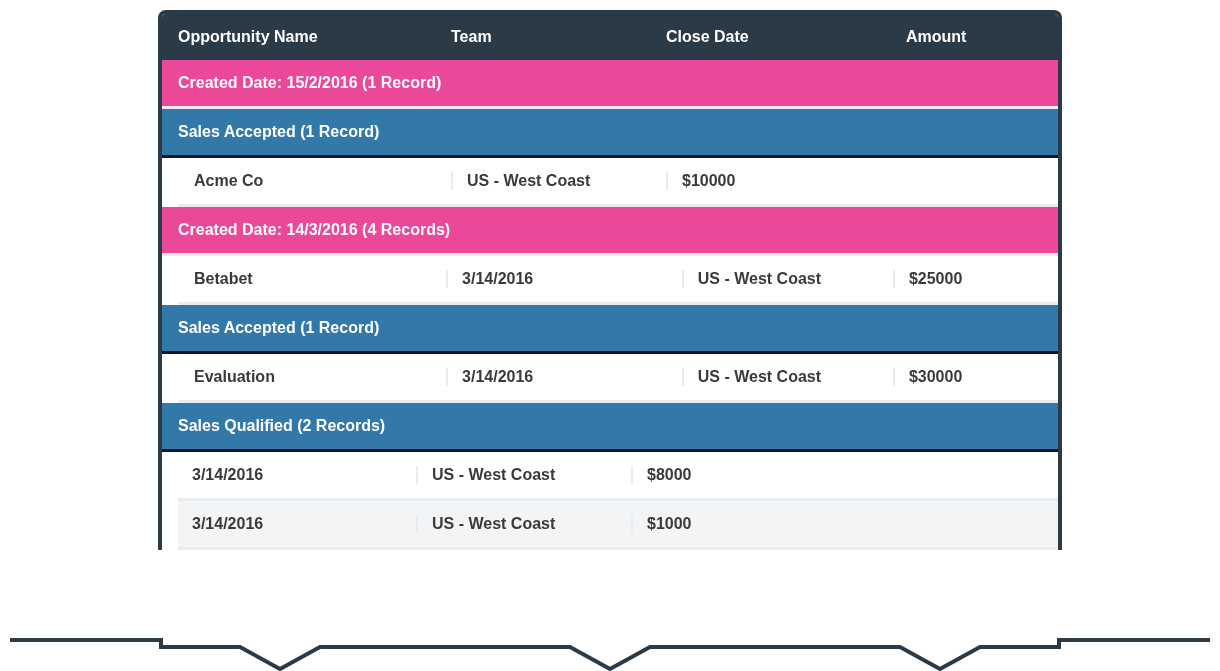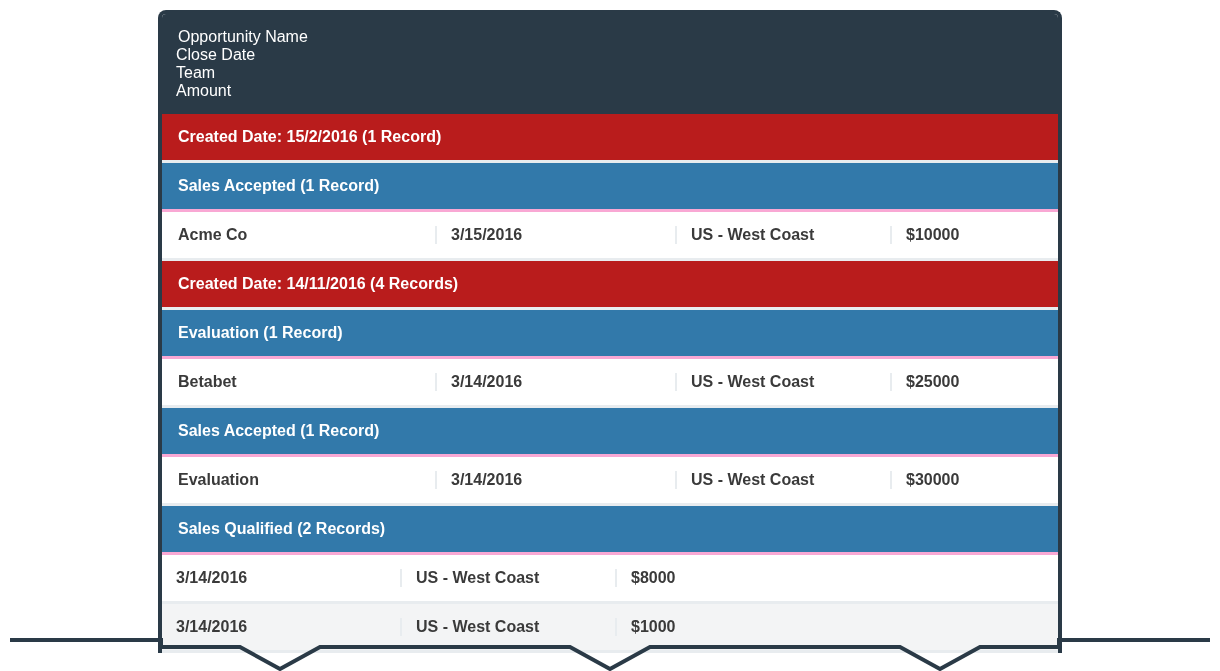--- a/index.html
+++ b/index.html
@@ -21,65 +21,65 @@
       width: 904px;
       border: 4px solid #2a3a47;
       border-bottom: none;
       border-radius: 8px 8px 0 0;
       overflow: hidden;
     }
     .header-row {
       display: flex;
       background: #2a3a47;
       color: #ffffff;
-      font-weight: 400;
+      font-weight: 700;
       font-size: 16px;
       padding: 14px 0;
-      flex-direction: column;
     }
     .col-1 {
       width: 275px;
       padding-left: 16px;
     }
     .col-2 {
       width: 240px;
       padding-left: 14px;
     }
     .col-3 {
       width: 215px;
       padding-left: 14px;
     }
     .col-4 {
       width: 166px;
       padding-left: 14px;
     }
     .group-primary {
-      background: #b91c1c;
+      background: #ec4899;
       color: #ffffff;
       font-weight: 700;
       font-size: 16px;
       padding: 14px 16px;
       border-bottom: 3px solid #e8ecef;
     }
     .group-secondary {
       background: #3279aa;
       color: #ffffff;
       font-weight: 700;
       font-size: 16px;
       padding: 14px 16px;
-      border-bottom: 3px solid #f9a8d4;
+      border-bottom: 3px solid #0f172a;
     }
     .data-row {
       display: flex;
       background: #ffffff;
       color: #3a3a3a;
       font-weight: 700;
       font-size: 16px;
       padding: 14px 0;
       border-bottom: 3px solid #e8ecef;
+      margin-left: 16px;
     }
     .data-row.alt {
       background: #f3f4f5;
     }
     .data-row .cell {
       border-right: 2px solid #e8ecef;
     }
     .data-row .cell:last-child {
       border-right: none;
     }
@@ -97,35 +97,33 @@
     .tear-line svg {
       display: block;
     }
   </style>
 </head>
 <body>
 
 <div class="table-container">
   <div class="header-row">
     <div class="cell col-1">Opportunity Name</div>
+    <div class="cell col-3">Team</div>
     <div class="cell col-2">Close Date</div>
-    <div class="cell col-3">Team</div>
     <div class="cell col-4">Amount</div>
   </div>
   <div id="table-body">
       <div class="group-primary">Created Date: 15/2/2016 (1 Record)</div>
       <div class="group-secondary">Sales Accepted (1 Record)</div>
       <div class="data-row">
         <div class="cell col-1">Acme Co</div>
-        <div class="cell col-2">3/15/2016</div>
         <div class="cell col-3">US - West Coast</div>
         <div class="cell col-4">$10000</div>
       </div>
-      <div class="group-primary">Created Date: 14/11/2016 (4 Records)</div>
-      <div class="group-secondary">Evaluation (1 Record)</div>
+      <div class="group-primary">Created Date: 14/3/2016 (4 Records)</div>
       <div class="data-row">
         <div class="cell col-1">Betabet</div>
         <div class="cell col-2">3/14/2016</div>
         <div class="cell col-3">US - West Coast</div>
         <div class="cell col-4">$25000</div>
       </div>
       <div class="group-secondary">Sales Accepted (1 Record)</div>
       <div class="data-row">
         <div class="cell col-1">Evaluation</div>
         <div class="cell col-2">3/14/2016</div>

